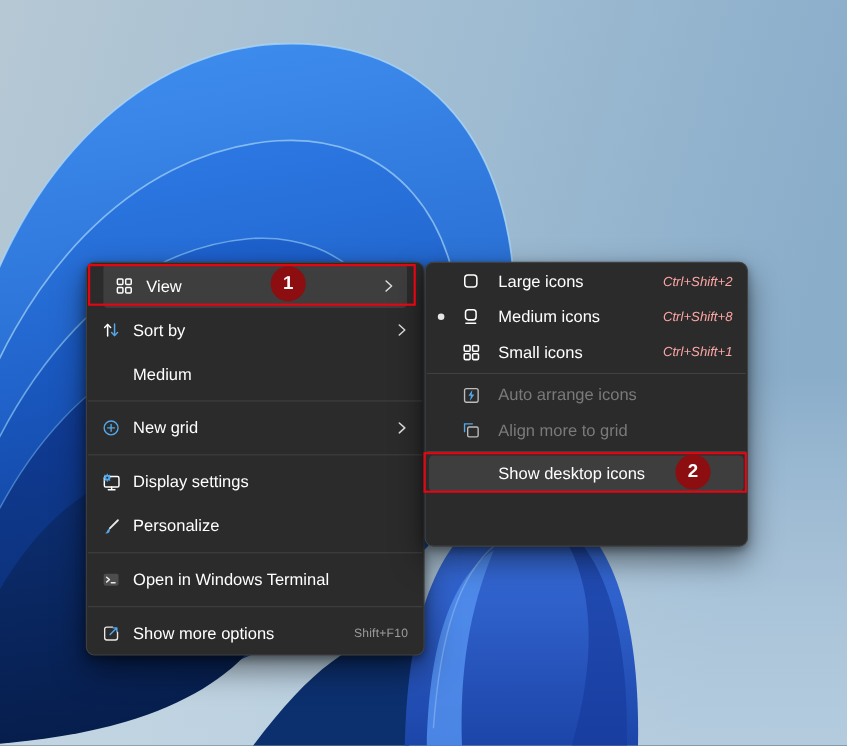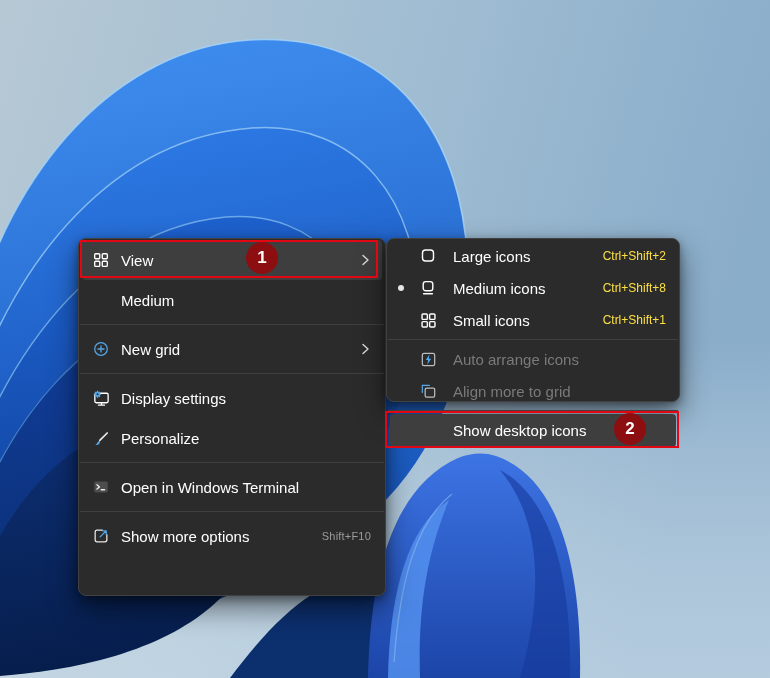--- a/index.html
+++ b/index.html
@@ -11,42 +11,42 @@
   .stage svg.wallpaper{position:absolute;left:0;top:0;z-index:0;display:block;}
 
   
   .panel{
     position:absolute;z-index:2;background:#2b2b2b;
     border:1px solid #414141;border-radius:8px;
     box-shadow:0 12px 28px rgba(0,0,0,.5), 0 3px 8px rgba(0,0,0,.35);
     box-sizing:border-box;padding:1px 0;
   }
   #main-menu{left:78px;top:238px;width:308px;height:358px;}
-  #view-submenu{left:386px;top:238px;width:294px;height:164px;}
+  #view-submenu{left:386px;top:238px;width:294px;height:259px;}
 
   .mi{
     display:flex;align-items:center;height:40px;
     padding:0 14px 0 12px;color:#fff;font-size:15px;
     cursor:default;box-sizing:border-box;position:relative;
   }
   .mi .ico{width:20px;height:20px;flex:0 0 20px;margin-right:10px;display:flex;align-items:center;justify-content:center;}
   .mi .lbl{white-space:nowrap;}
   .mi .sc{margin-left:auto;font-size:11px;color:#9c9c9c;letter-spacing:.2px;}
   .mi .chev{margin-left:auto;display:flex;align-items:center;}
-  .mi.hl{background:#3e3e3e;border-radius:4px;margin:0 3px;padding-left:9px;padding-right:11px;}
+  .mi.hl{background:#3e3e3e;border-radius:4px;margin:0 15px;padding-left:9px;padding-right:11px;}
   .sep{height:1px;background:#404040;margin:4px 1px;}
 
   
   .smi{
     display:flex;align-items:center;height:32px;
     padding:0 13px 0 30px;color:#fff;font-size:15px;
     box-sizing:border-box;position:relative;
   }
   .smi .ico{width:22px;height:22px;flex:0 0 22px;margin-right:14px;display:flex;align-items:center;justify-content:center;}
-  .smi .sc{margin-left:auto;font-size:12px;color:#fde047;}
+  .smi .sc{margin-left:auto;font-size:12px;color:#fca5a5;font-style:italic;}
   .smi.disabled{color:#7a7a7a;}
   .smi .bullet{
     position:absolute;left:11px;top:50%;width:6px;height:6px;margin-top:-3px;
     border-radius:50%;background:#e6e6e6;
   }
   .smi.hl{background:#3e3e3e;border-radius:4px;margin:0 3px;padding-left:27px;}
   .sep2{height:1px;background:#404040;margin:3px 1px;}
 
   
   .redbox{position:absolute;z-index:4;border:2px solid #e30613;box-sizing:content-box;}
@@ -135,20 +135,40 @@
         </svg>
       </span>
       <span class="lbl">View</span>
       <span class="chev">
         <svg width="12" height="12" viewBox="0 0 12 12" fill="none" stroke="#dcdcdc" stroke-width="1.4" stroke-linecap="round" stroke-linejoin="round">
             <path d="M4 1.5 L9 6 L4 10.5"></path>
           </svg>
       </span>
     </div>
 
+    <div class="mi">
+      <span class="ico">
+        <svg width="18" height="18" viewBox="0 0 20 20" fill="none" stroke-width="1.5" stroke-linecap="round" stroke-linejoin="round">
+          <g stroke="#fff">
+              <path d="M6.5 16 V4.5"></path>
+              <path d="M3.5 7.5 L6.5 4.5 L9.5 7.5"></path>
+            </g>
+          <g stroke="#54a7e8">
+              <path d="M13.5 4 V15.5"></path>
+              <path d="M10.5 12.5 L13.5 15.5 L16.5 12.5"></path>
+            </g>
+        </svg>
+      </span>
+      <span class="lbl">Sort by</span>
+      <span class="chev">
+        <svg width="12" height="12" viewBox="0 0 12 12" fill="none" stroke="#dcdcdc" stroke-width="1.4" stroke-linecap="round" stroke-linejoin="round">
+            <path d="M4 1.5 L9 6 L4 10.5"></path>
+          </svg>
+      </span>
+    </div>
 
     <div class="mi">
       <span class="ico"></span>
       <span class="lbl">Medium</span>
     </div>
 
     <div class="sep"></div>
 
     <div class="mi">
       <span class="ico">

